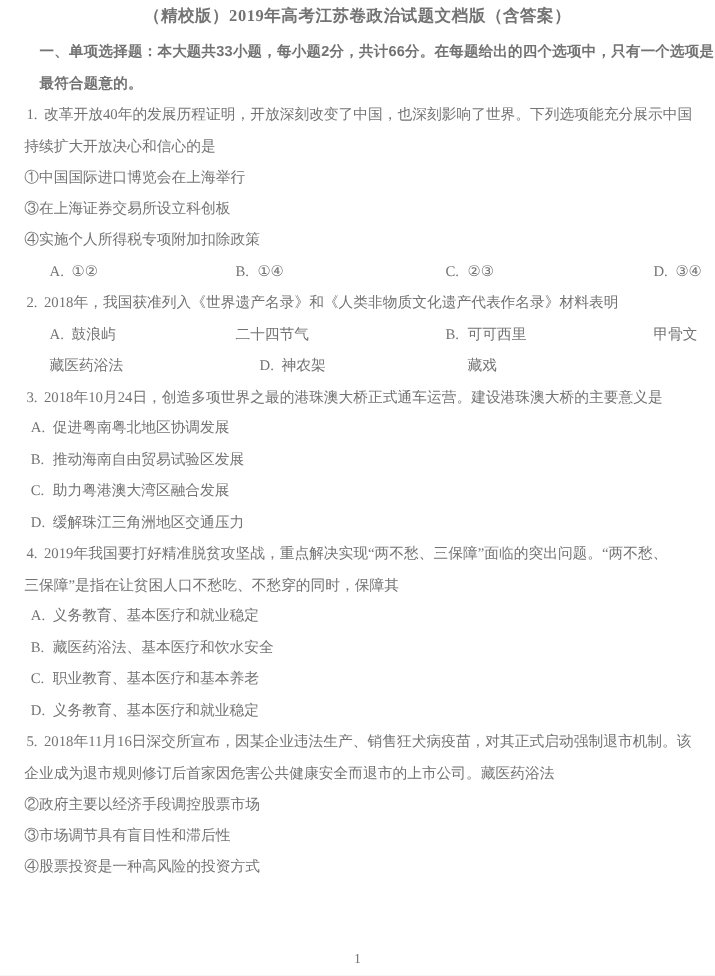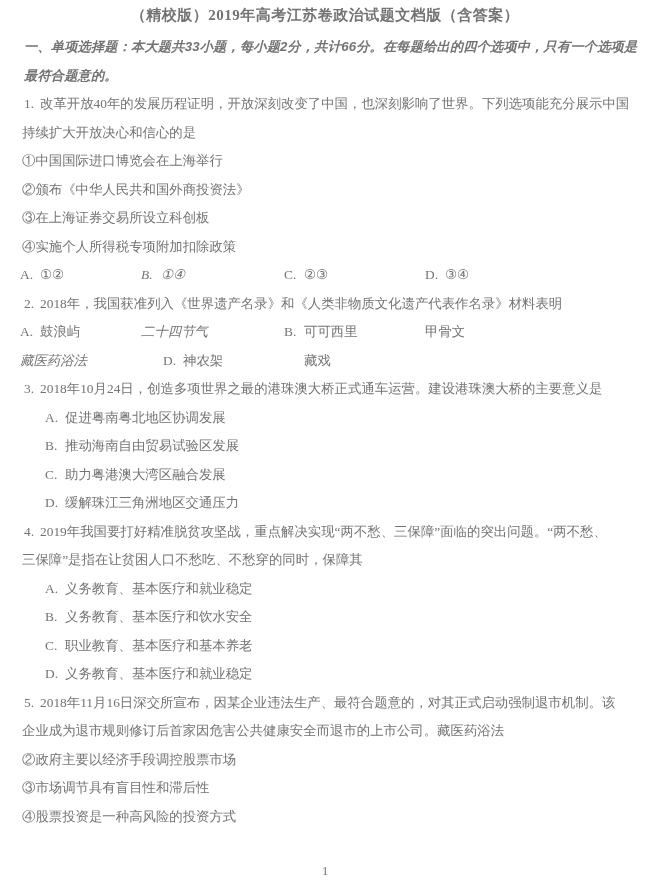--- a/index.html
+++ b/index.html
@@ -25,30 +25,29 @@
     height:28.5px;
     line-height:28.5px;
     white-space:nowrap;
     padding-left:22px;
   }
   .heading-line{
     font-family:"Liberation Sans","DejaVu Sans",sans-serif;
     font-weight:bold;
     font-size:13.2px;
     letter-spacing:0.2px;
-    padding-left:24px;
-    font-style:italic;
+    padding-left:36px;
   }
   .stem-first{padding-left:24px;}
   .qnum{display:inline-block;width:16px;}
-  .choice-line{padding-left:45px;}
+  .choice-line{padding-left:28px;}
   .clabel{display:inline-block;width:20px;}
-  .choice-row{padding-left:20px;display:flex;}
+  .choice-row{padding-left:45px;display:flex;gap:48px;}
   .choice-row .c1{width:121px;}
-  .choice-row .c2{width:143px;font-style:italic;}
+  .choice-row .c2{width:143px;}
   .choice-row .c3{width:141px;}
   .choice-row .c4{flex:1;}
   .pagenum{
     position:absolute;
     left:0;right:0;bottom:8px;
     text-align:center;
     font-size:12.5px;
   }
 </style>
 </head>
@@ -59,21 +58,20 @@
   <div class="title">（精校版）2019年高考江苏卷政治试题文档版（含答案）</div>
 
   <div class="line heading-line">一、单项选择题：本大题共33小题，每小题2分，共计66分。在每题给出的四个选项中，只有一个选项是</div>
   <div class="line heading-line">最符合题意的。</div>
 
   <div class="line stem-first">
     <span class="qnum">1.</span><span>改革开放40年的发展历程证明，开放深刻改变了中国，也深刻影响了世界。下列选项能充分展示中国</span>
   </div>
   <div class="line">持续扩大开放决心和信心的是</div>
   <div class="line">①中国国际进口博览会在上海举行</div>
-  <div class="line">②颁布《中华人民共和国外商投资法》</div>
   <div class="line">③在上海证券交易所设立科创板</div>
   <div class="line">④实施个人所得税专项附加扣除政策</div>
   <div class="line choice-row">
     <span class="c1"><span class="clabel">A.</span><span>①②</span></span>
     <span class="c2"><span class="clabel">B.</span><span>①④</span></span>
     <span class="c3"><span class="clabel">C.</span><span>②③</span></span>
     <span class="c4"><span class="clabel">D.</span><span>③④</span></span>
   </div>
 
   <div class="line stem-first">
@@ -97,26 +95,26 @@
   <div class="line choice-line"><span class="clabel">A.</span><span>促进粤南粤北地区协调发展</span></div>
   <div class="line choice-line"><span class="clabel">B.</span><span>推动海南自由贸易试验区发展</span></div>
   <div class="line choice-line"><span class="clabel">C.</span><span>助力粤港澳大湾区融合发展</span></div>
   <div class="line choice-line"><span class="clabel">D.</span><span>缓解珠江三角洲地区交通压力</span></div>
 
   <div class="line stem-first">
     <span class="qnum">4.</span><span>2019年我国要打好精准脱贫攻坚战，重点解决实现“两不愁、三保障”面临的突出问题。“两不愁、</span>
   </div>
   <div class="line">三保障”是指在让贫困人口不愁吃、不愁穿的同时，保障其</div>
   <div class="line choice-line"><span class="clabel">A.</span><span>义务教育、基本医疗和就业稳定</span></div>
-  <div class="line choice-line"><span class="clabel">B.</span><span>义务教育、基本医疗和饮水安全</span></div>
+  <div class="line choice-line"><span class="clabel">B.</span><span>藏医药浴法、基本医疗和饮水安全</span></div>
   <div class="line choice-line"><span class="clabel">C.</span><span>职业教育、基本医疗和基本养老</span></div>
   <div class="line choice-line"><span class="clabel">D.</span><span>义务教育、基本医疗和就业稳定</span></div>
 
   <div class="line stem-first">
-    <span class="qnum">5.</span><span>2018年11月16日深交所宣布，因某企业违法生产、最符合题意的，对其正式启动强制退市机制。该</span>
+    <span class="qnum">5.</span><span>2018年11月16日深交所宣布，因某企业违法生产、销售狂犬病疫苗，对其正式启动强制退市机制。该</span>
   </div>
   <div class="line">企业成为退市规则修订后首家因危害公共健康安全而退市的上市公司。藏医药浴法</div>
   <div class="line">②政府主要以经济手段调控股票市场</div>
   <div class="line">③市场调节具有盲目性和滞后性</div>
   <div class="line">④股票投资是一种高风险的投资方式</div>
 
   <div class="pagenum">1</div>
 </div>
 
 </body></html>

